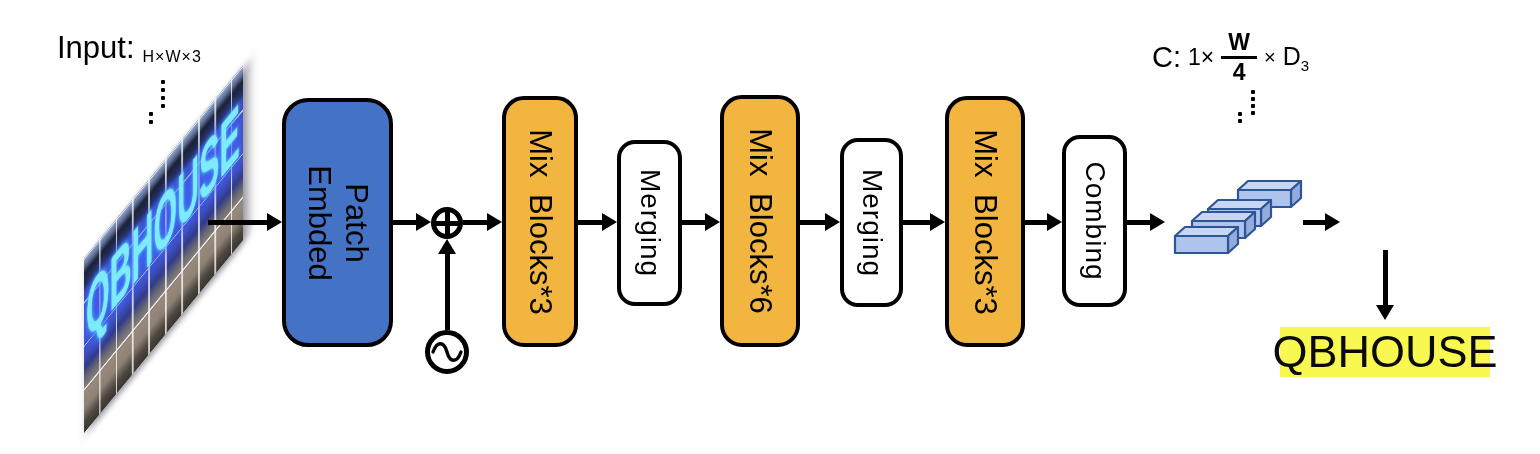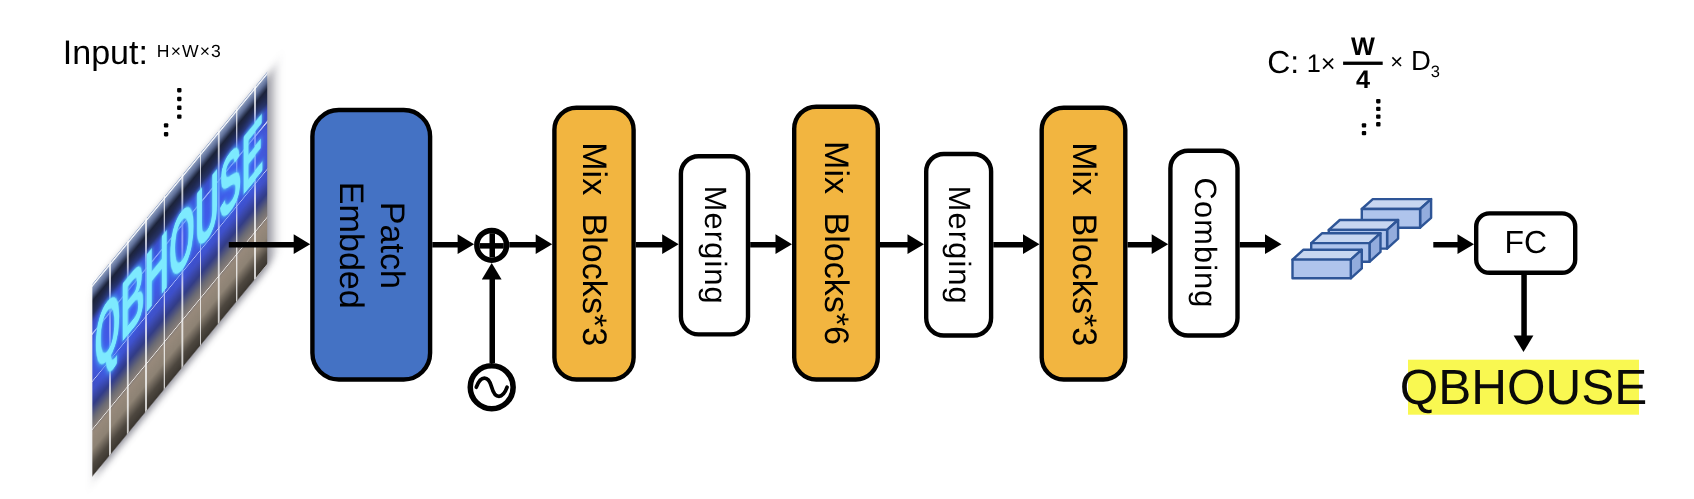--- a/index.html
+++ b/index.html
@@ -1,21 +1,21 @@
 <!DOCTYPE html>
 <html><head>
 <meta charset="utf-8">
 <style>
   html,body{margin:0;padding:0;background:#fff;}
   .canvas{
     position:relative;width:1540px;height:454px;background:#ffffff;overflow:hidden;
     font-family:"Liberation Sans", sans-serif;color:#000;
   }
   
-  .input-label{position:absolute;left:57px;top:30px;display:flex;align-items:center;gap:8px;}
+  .input-label{position:absolute;left:57px;top:30px;display:flex;align-items:flex-end;gap:8px;}
   .input-label .big{font-size:31px;}
   .input-label .small{font-size:16px;letter-spacing:1px;}
   
   .dotcol{position:absolute;display:flex;flex-direction:column;gap:4px;}
   .dotcol .dot{width:4px;height:4px;background:#000;border-radius:1px;}
   .dotcol.tight{gap:3px;}
   
   .input-image{
     position:absolute;left:84px;top:258px;width:159px;height:175px;
     transform:skewY(-50.5deg);transform-origin:0 0;overflow:hidden;
@@ -228,23 +228,20 @@
     <span class="dot"></span>
       <span class="dot"></span>
       <span class="dot"></span>
       <span class="dot"></span>
   </div>
   <div class="dotcol tight" style="left:1238px;top:112px;">
     <span class="dot"></span>
       <span class="dot"></span>
   </div>
 
-  <div class="fc-box">
-    <span>FC</span>
-  </div>
   <div class="arrow-v" style="left:1376px;top:250px;height:70px;">
       <span class="shaft"></span>
       <span class="head"></span>
     </div>
 
   <div class="prediction">QBHOUSE</div>
 
 </div>
 
 </body></html>

